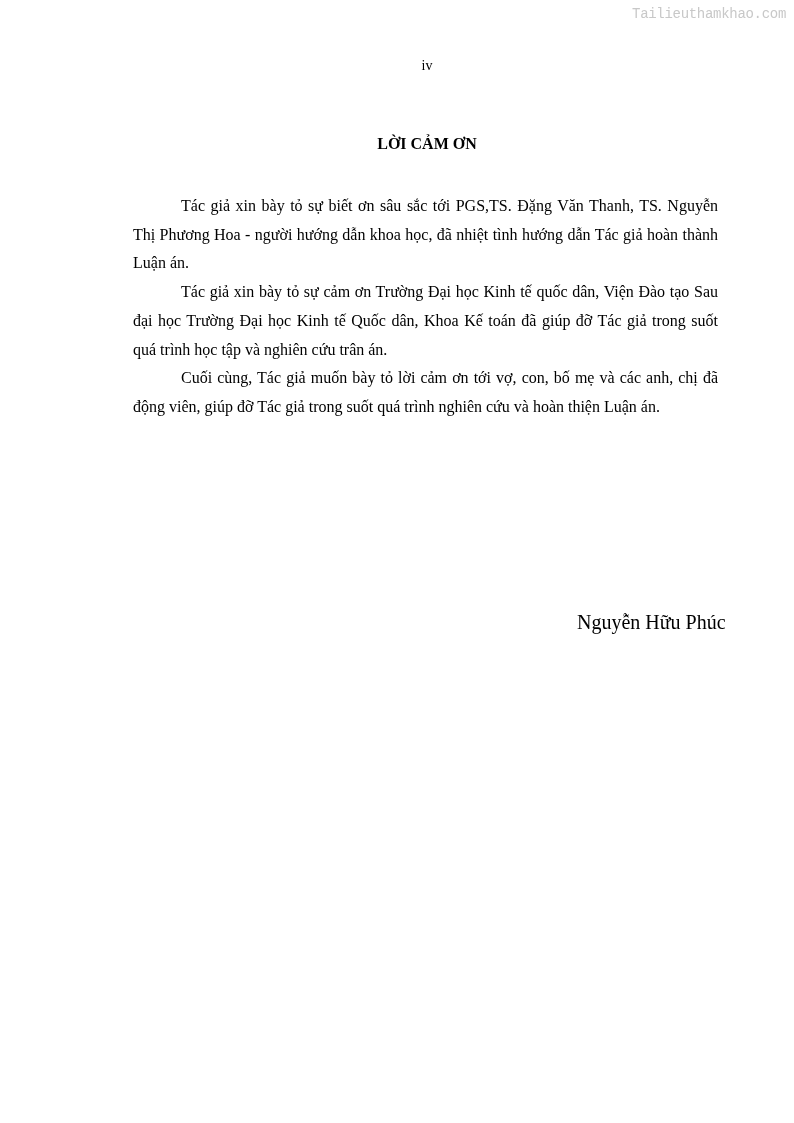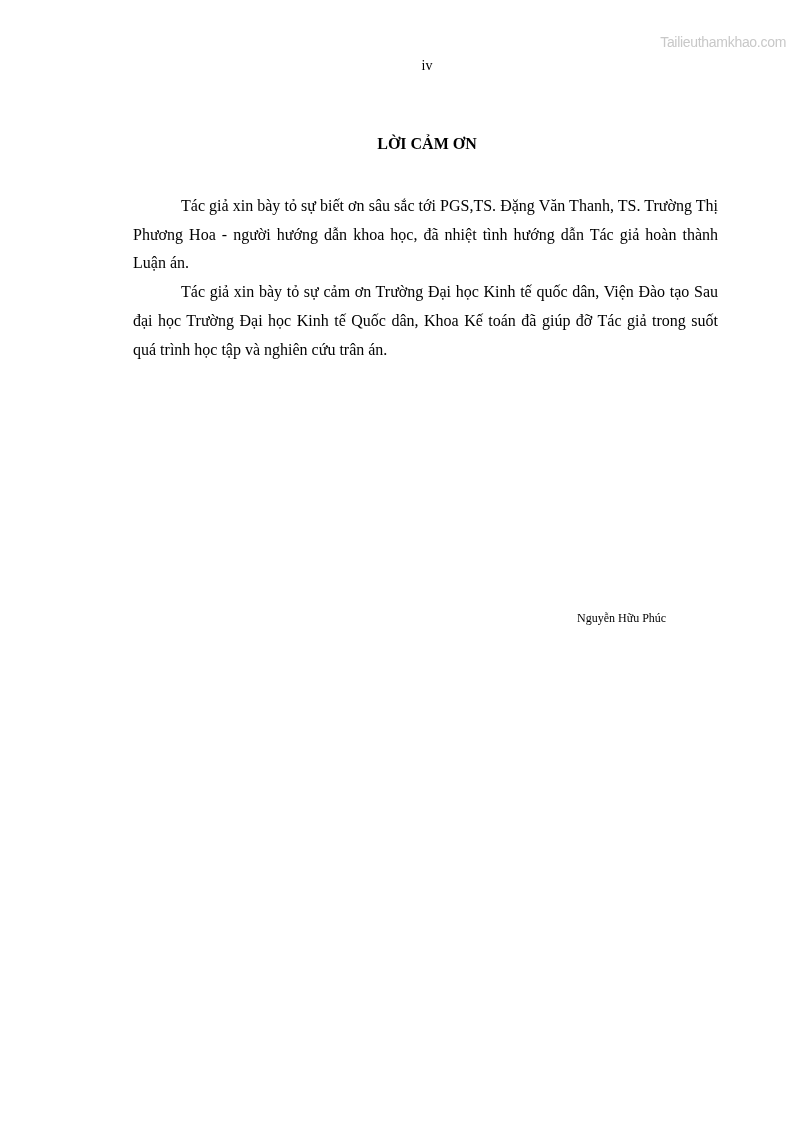--- a/index.html
+++ b/index.html
@@ -1,26 +1,27 @@
 <!DOCTYPE html>
 <html><head>
 <meta charset="utf-8">
 <style>
   html, body { margin: 0; padding: 0; background: #ffffff; }
   body { width: 794px; height: 1123px; position: relative; overflow: hidden; font-family: "Liberation Serif", serif; color: #000; }
-  .watermark { position: absolute; top: 6px; right: 8px; font-family: Liberation Sans, sans-serif; font-size: 14px; color: #c8c8c8; letter-spacing: -0.3px; margin-top: 28px; }
+  .watermark { position: absolute; top: 6px; right: 8px; font-family: Liberation Mono, monospace; font-size: 14px; color: #c8c8c8; letter-spacing: -0.3px; }
   .page-num { position: absolute; top: 58px; left: 0; width: 854px; text-align: center; font-size: 14px; }
   .title { position: absolute; top: 135px; left: 0; width: 854px; text-align: center; font-size: 16px; font-weight: bold; }
   .body { position: absolute; top: 192px; left: 133px; width: 585px; font-size: 16px; line-height: 28.7px; text-align: justify; }
   .body p { margin: 0; text-indent: 48px; }
-  .sig { position: absolute; top: 611px; left: 577px; font-size: 12px; }
+  .sig { position: absolute; top: 611px; left: 577px; font-size: 20px; }
 </style>
 </head>
 <body>
 
 <div class="watermark">Tailieuthamkhao.com</div>
 <div class="page-num">iv</div>
 <div class="title">LỜI CẢM ƠN</div>
 <div class="body">
-  <p>Tác giả xin bày tỏ sự biết ơn sâu sắc tới PGS,TS. Đặng Văn Thanh, TS. Trường Thị Phương Hoa - người hướng dẫn khoa học, đã nhiệt tình hướng dẫn Tác giả hoàn thành Luận án.</p>
+  <p>Tác giả xin bày tỏ sự biết ơn sâu sắc tới PGS,TS. Đặng Văn Thanh, TS. Nguyễn Thị Phương Hoa - người hướng dẫn khoa học, đã nhiệt tình hướng dẫn Tác giả hoàn thành Luận án.</p>
   <p>Tác giả xin bày tỏ sự cảm ơn Trường Đại học Kinh tế quốc dân, Viện Đào tạo Sau đại học Trường Đại học Kinh tế Quốc dân, Khoa Kế toán đã giúp đỡ Tác giả trong suốt quá trình học tập và nghiên cứu trân án.</p>
+  <p>Cuối cùng, Tác giả muốn bày tỏ lời cảm ơn tới vợ, con, bố mẹ và các anh, chị đã động viên, giúp đỡ Tác giả trong suốt quá trình nghiên cứu và hoàn thiện Luận án.</p>
 </div>
 <div class="sig">Nguyễn Hữu Phúc</div>
 
 </body></html>

